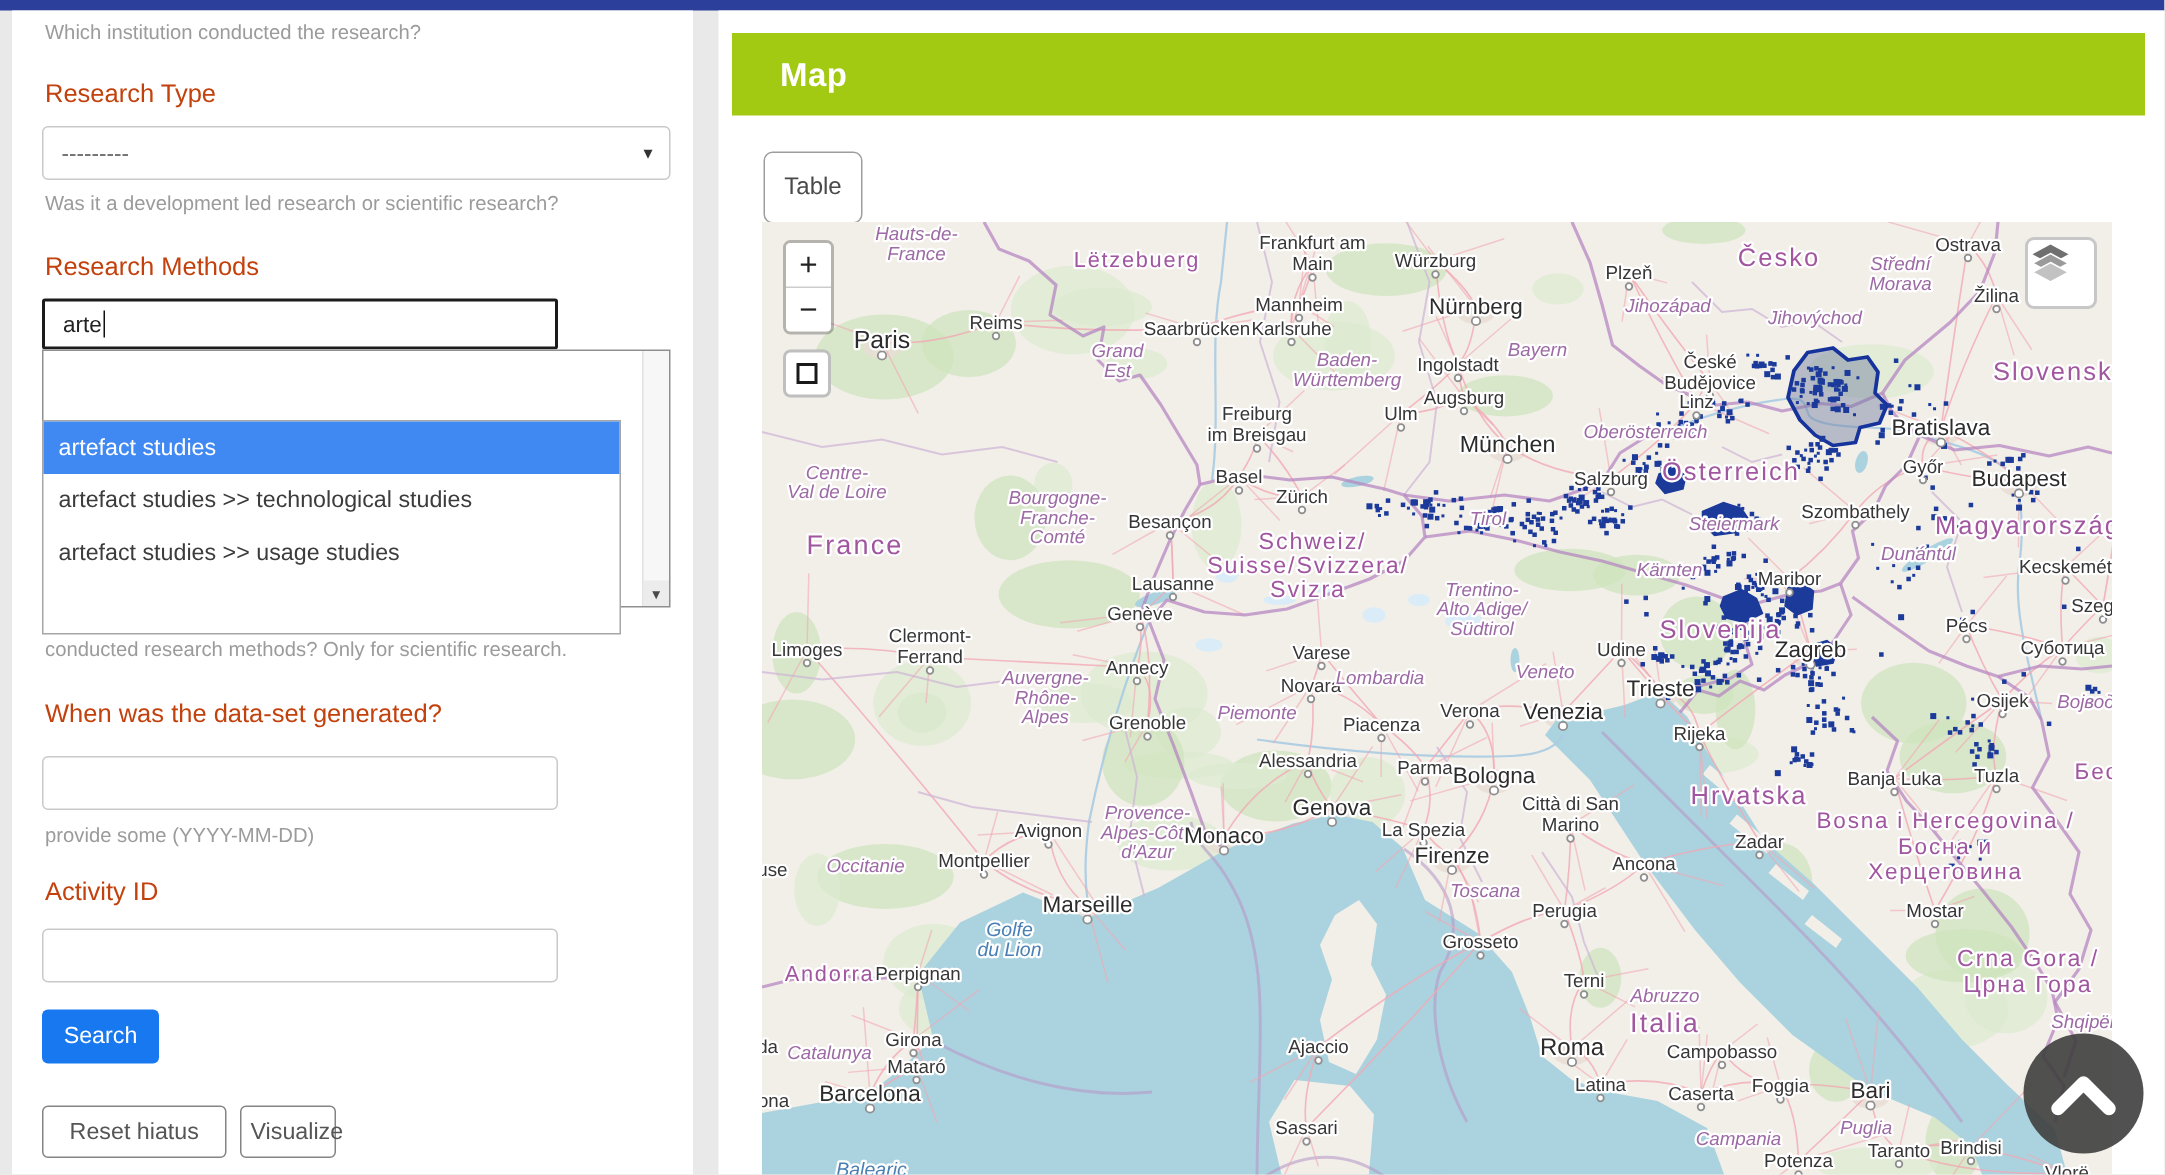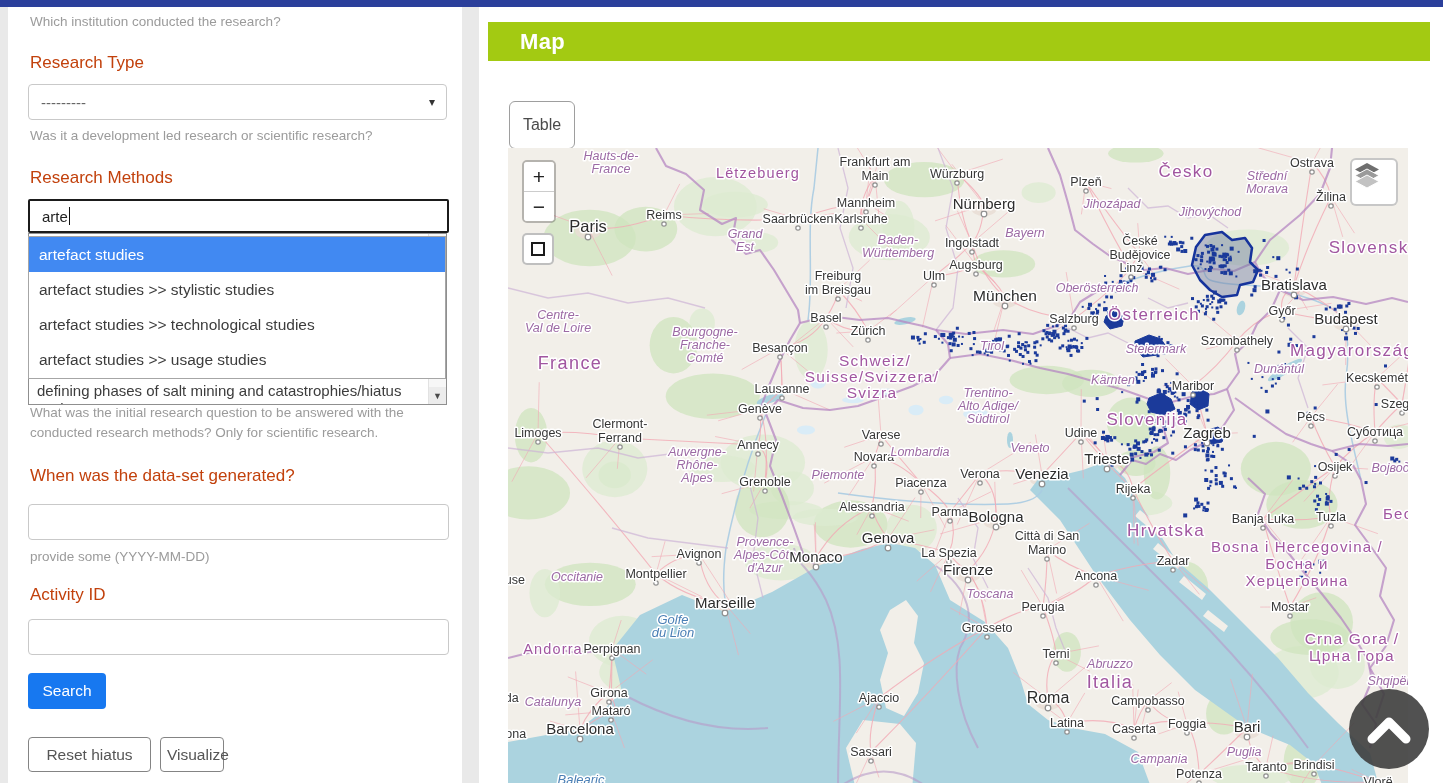--- a/index.html
+++ b/index.html
@@ -7,42 +7,42 @@
        font-family:"Liberation Sans",sans-serif;position:relative;}
   .topbar{position:absolute;left:0;top:0;width:100%;height:7px;}
   
   .left-card{position:absolute;left:8px;top:7px;width:454px;height:776px;background:#fff;}
   .help{position:absolute;left:22px;color:#9b9b9b;font-size:13.5px;line-height:20px;}
   .flabel{position:absolute;left:22px;color:#c2410c;font-size:17px;}
   .selectbox{position:absolute;left:20px;width:419px;height:36px;background:#fff;
              border:1px solid #c9c9c9;border-radius:4px;box-sizing:border-box;
              font-size:15px;color:#666;display:flex;align-items:center;padding-left:12px;}
   .selectbox .caret-down{position:absolute;right:11px;font-size:12px;color:#333;}
-  .textinput{position:absolute;left:20px;width:421px;background:#fff;border:1px solid #c9c9c9;
+  .textinput{position:absolute;left:20px;width:344px;background:#fff;border:1px solid #c9c9c9;
              border-radius:4px;box-sizing:border-box;font-size:15px;color:#222;
              display:flex;align-items:center;padding-left:12px;}
   .textinput.focused{border:2px solid #1b1b1b;border-radius:2px;}
   .cursor{display:inline-block;width:1px;height:18px;background:#111;margin-left:1px;}
   .listbox{position:absolute;left:20px;width:419px;height:172px;border:1px solid #8f8f8f;
            background:#fff;box-sizing:border-box;overflow:hidden;}
   .listbox .opt{position:absolute;left:8px;white-space:nowrap;font-size:15px;color:#3c3c3c;width:385px;overflow:hidden;}
   .lb-scroll{position:absolute;right:0;top:0;bottom:0;width:17px;background:#f7f7f7;border-left:1px solid #e2e2e2;}
   .lb-arrow{position:absolute;right:0;bottom:0;width:17px;height:17px;background:#ececec;
             color:#4a4a4a;font-size:9px;display:flex;align-items:center;justify-content:center;}
-  .ac-menu{position:absolute;left:20px;width:418px;height:143px;background:#fff;
-           border:1px solid #a6a6a6;box-sizing:border-box;display:grid;grid-template-rows:1fr 1fr 1fr 1fr;z-index:5;}
+  .ac-menu{position:absolute;left:20px;width:386px;height:143px;background:#fff;
+           border:1px solid #a6a6a6;box-sizing:border-box;display:grid;grid-template-rows:1fr 1fr 1fr 1fr;z-index:5;margin-top:44px;}
   .ac-item{display:flex;align-items:center;padding-left:10px;font-size:15.5px;color:#3c3c3c;white-space:nowrap;overflow:hidden;}
   .ac-item.sel{color:#fff;}
   .btn-primary{position:absolute;border:none;border-radius:4px;color:#fff;font-size:15.5px;
                font-family:"Liberation Sans",sans-serif;cursor:pointer;}
   .btn-outline{position:absolute;background:#fff;border:1px solid #848484;border-radius:4px;
                color:#555;font-size:15.5px;font-family:"Liberation Sans",sans-serif;cursor:pointer;}
   
   .right-card{position:absolute;left:479px;top:7px;width:964px;height:776px;background:#fff;}
-  .map-header{position:absolute;left:9px;top:15px;width:942px;height:39px;display:flex;align-items:center;}
+  .map-header{position:absolute;left:9px;top:15px;width:942px;height:55px;display:flex;align-items:center;}
   .map-header .title{color:#fff;font-size:22px;font-weight:bold;margin-left:32px;letter-spacing:.3px;}
   .table-btn{position:absolute;left:30px;top:94px;width:66px;height:48px;background:#fff;
              border:1px solid #9e9e9e;border-radius:6px;color:#4a4a4a;font-size:16px;
              font-family:"Liberation Sans",sans-serif;cursor:pointer;}
   .map{position:absolute;left:29px;top:141px;width:900px;height:642px;overflow:hidden;cursor:grab;background:#f2efe9;}
   .map svg{position:absolute;left:0;top:0;display:block;}
   svg text{paint-order:stroke;stroke:#fff;stroke-width:3px;stroke-linejoin:round;
            font-family:"Liberation Sans",sans-serif;text-anchor:middle;}
   .lc{fill:#363636;font-size:12.5px;}
   .lC{fill:#2c2c2c;font-size:15px;}
@@ -86,21 +86,20 @@
   <div class="listbox" style="top:226px;">
     <div class="opt" style="top:148px;">defining phases of salt mining and catastrophies/hiatus</div>
     <div class="opt" style="top:166px;">Dating</div>
     <div class="lb-scroll">
       <div class="lb-arrow">▼</div>
     </div>
   </div>
 
   <div class="ac-menu" id="acMenu" style="top:229px;">
       <div class="ac-item sel" style="background: rgb(65, 137, 242);">artefact studies</div>
-      <div class="ac-item">artefact studies &gt;&gt; stylistic studies</div>
       <div class="ac-item">artefact studies &gt;&gt; technological studies</div>
       <div class="ac-item">artefact studies &gt;&gt; usage studies</div>
     </div>
 
   <div class="help" style="top:396px;width:392px;">What was the initial research question to be answered with the conducted research methods? Only for scientific research.</div>
 
   <div class="flabel" style="top:459px;">When was the data-set generated?</div>
   <div class="textinput" style="top:497px;height:36px;">
     <span></span>
   </div>

